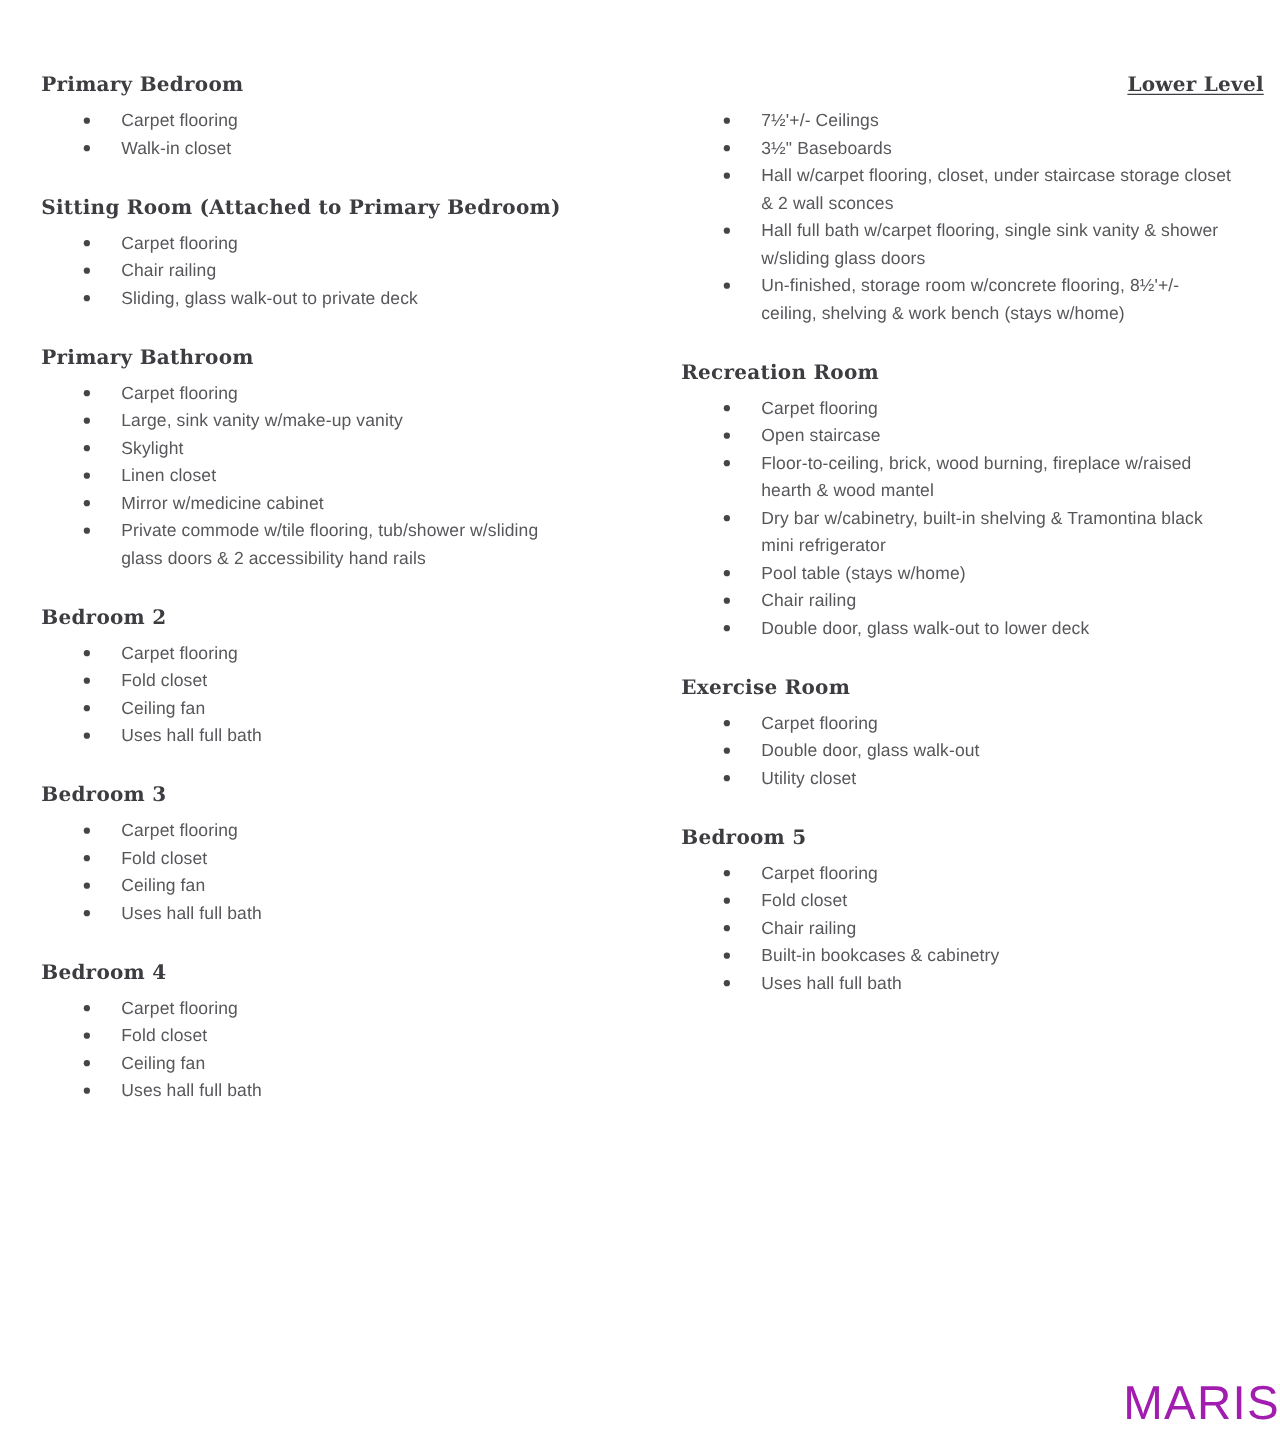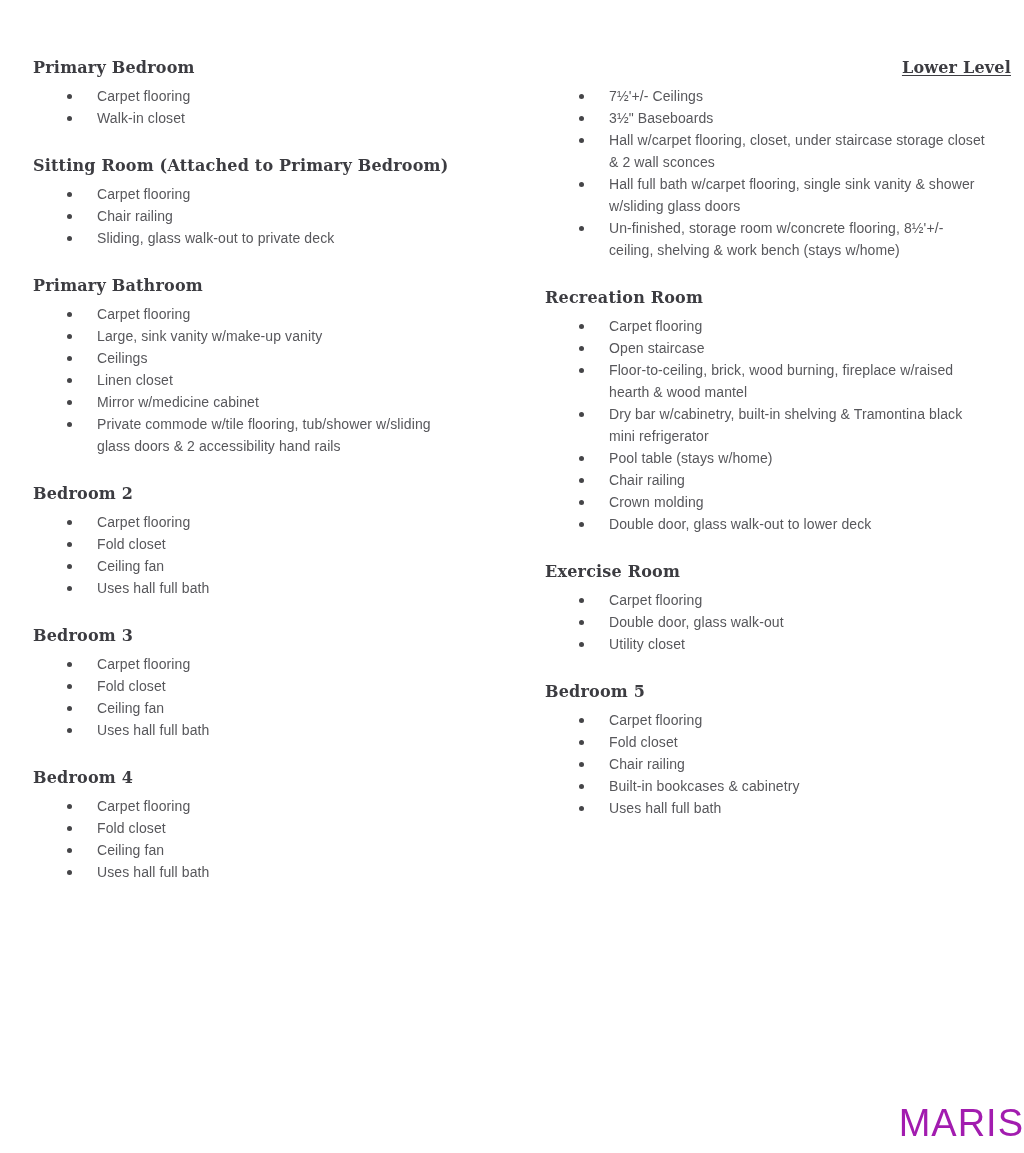--- a/index.html
+++ b/index.html
@@ -95,21 +95,21 @@
           <li>Carpet flooring</li>
           <li>Chair railing</li>
           <li>Sliding, glass walk-out to private deck</li>
         </ul>
       </section>
       <section class="sec">
         <h2 class="sec-title">Primary Bathroom</h2>
         <ul class="features">
           <li>Carpet flooring</li>
           <li>Large, sink vanity w/make-up vanity</li>
-          <li>Ceilings</li>
+          <li>Skylight</li>
           <li>Linen closet</li>
           <li>Mirror w/medicine cabinet</li>
           <li>Private commode w/tile flooring, tub/shower w/sliding glass doors &amp; 2 accessibility hand rails</li>
         </ul>
       </section>
       <section class="sec">
         <h2 class="sec-title">Bedroom 2</h2>
         <ul class="features">
           <li>Carpet flooring</li>
           <li>Fold closet</li>
@@ -149,21 +149,20 @@
       </section>
       <section class="sec">
         <h2 class="sec-title">Recreation Room</h2>
         <ul class="features">
           <li>Carpet flooring</li>
           <li>Open staircase</li>
           <li>Floor-to-ceiling, brick, wood burning, fireplace w/raised hearth &amp; wood mantel</li>
           <li>Dry bar w/cabinetry, built-in shelving &amp; Tramontina black mini refrigerator</li>
           <li>Pool table (stays w/home)</li>
           <li>Chair railing</li>
-          <li>Crown molding</li>
           <li>Double door, glass walk-out to lower deck</li>
         </ul>
       </section>
       <section class="sec">
         <h2 class="sec-title">Exercise Room</h2>
         <ul class="features">
           <li>Carpet flooring</li>
           <li>Double door, glass walk-out</li>
           <li>Utility closet</li>
         </ul>

